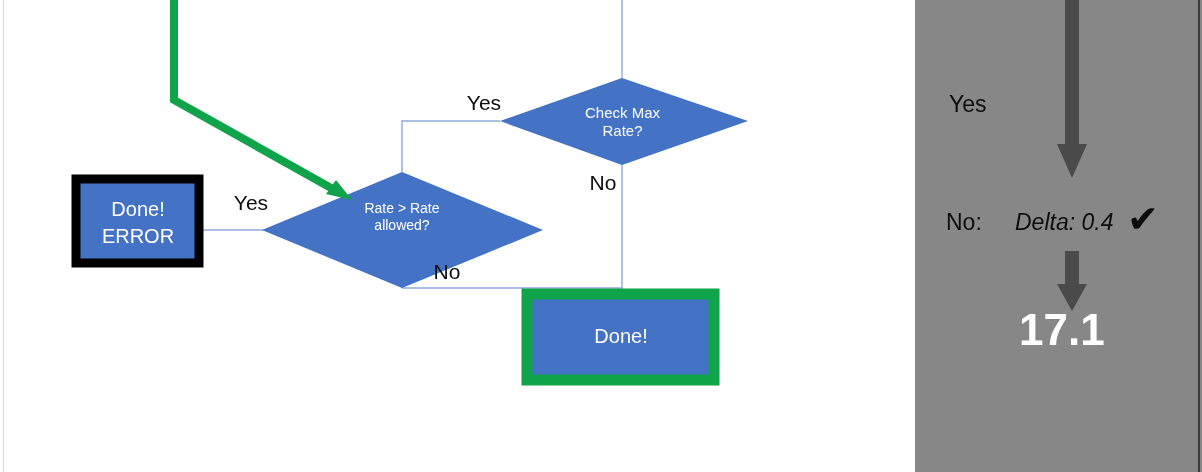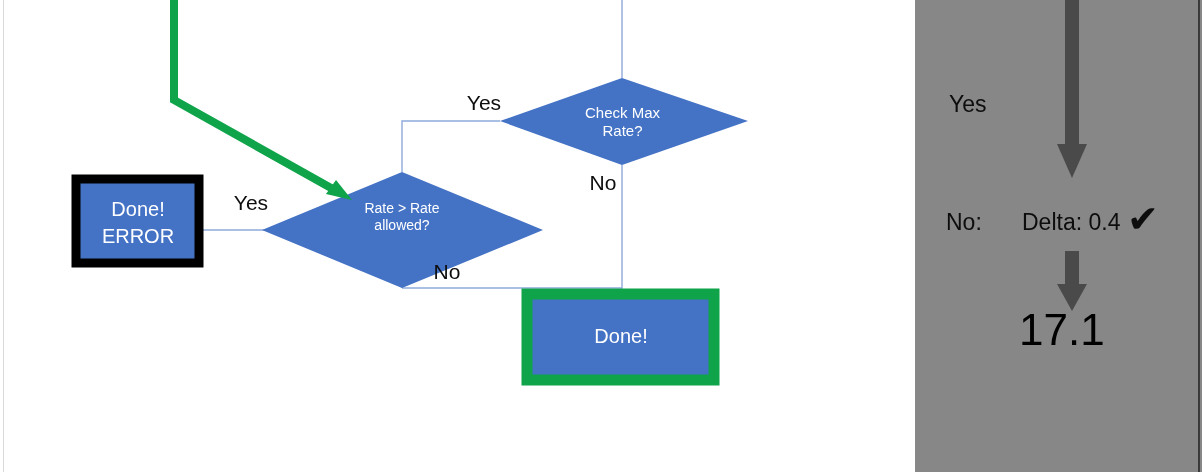--- a/index.html
+++ b/index.html
@@ -65,22 +65,22 @@
     background: #3a3a3a;
   }
   .panel-text {
     position: absolute;
     color: #0d0d0d;
     line-height: 1;
     white-space: nowrap;
   }
   #panel-result {
     position: absolute;
-    color: #000000;
-    font-weight: normal;
+    color: #ffffff;
+    font-weight: bold;
     line-height: 1;
     white-space: nowrap;
   }
   #panel-svg {
     position: absolute;
     left: 0; top: 0;
     width: 287px; height: 472px;
   }
 </style>
 </head>
@@ -142,21 +142,21 @@
       <polygon points="142,144 172,144 157,178" fill="#4A4A4A"></polygon>
 
       <rect x="150" y="251" width="14" height="36" fill="#4A4A4A"></rect>
       <polygon points="142,284 172,284 157,311" fill="#4A4A4A"></polygon>
     </svg>
 
     <div class="panel-text" style="left:34px; top:93px; font-size:23px;">Yes</div>
 
     <div class="panel-text" style="left:31px; top:211px; font-size:23px;text-align:right;">No:</div>
 
-    <div class="panel-text" style="left:107px; top:211px; font-size:23px;">Delta: 0.4</div>
+    <div class="panel-text" style="left:100px; top:211px; font-size:23px;font-style:italic;">Delta: 0.4</div>
 
     <div class="panel-text" style="left:212px; top:200px; font-size:38px; font-family:'DejaVu Sans', sans-serif;">✔</div>
 
     <div id="panel-result" style="left:104px; top:308px; font-size:44px;">17.1</div>
   </div>
   <div id="side-panel-right-border"></div>
 
 </div>
 
 </body></html>

